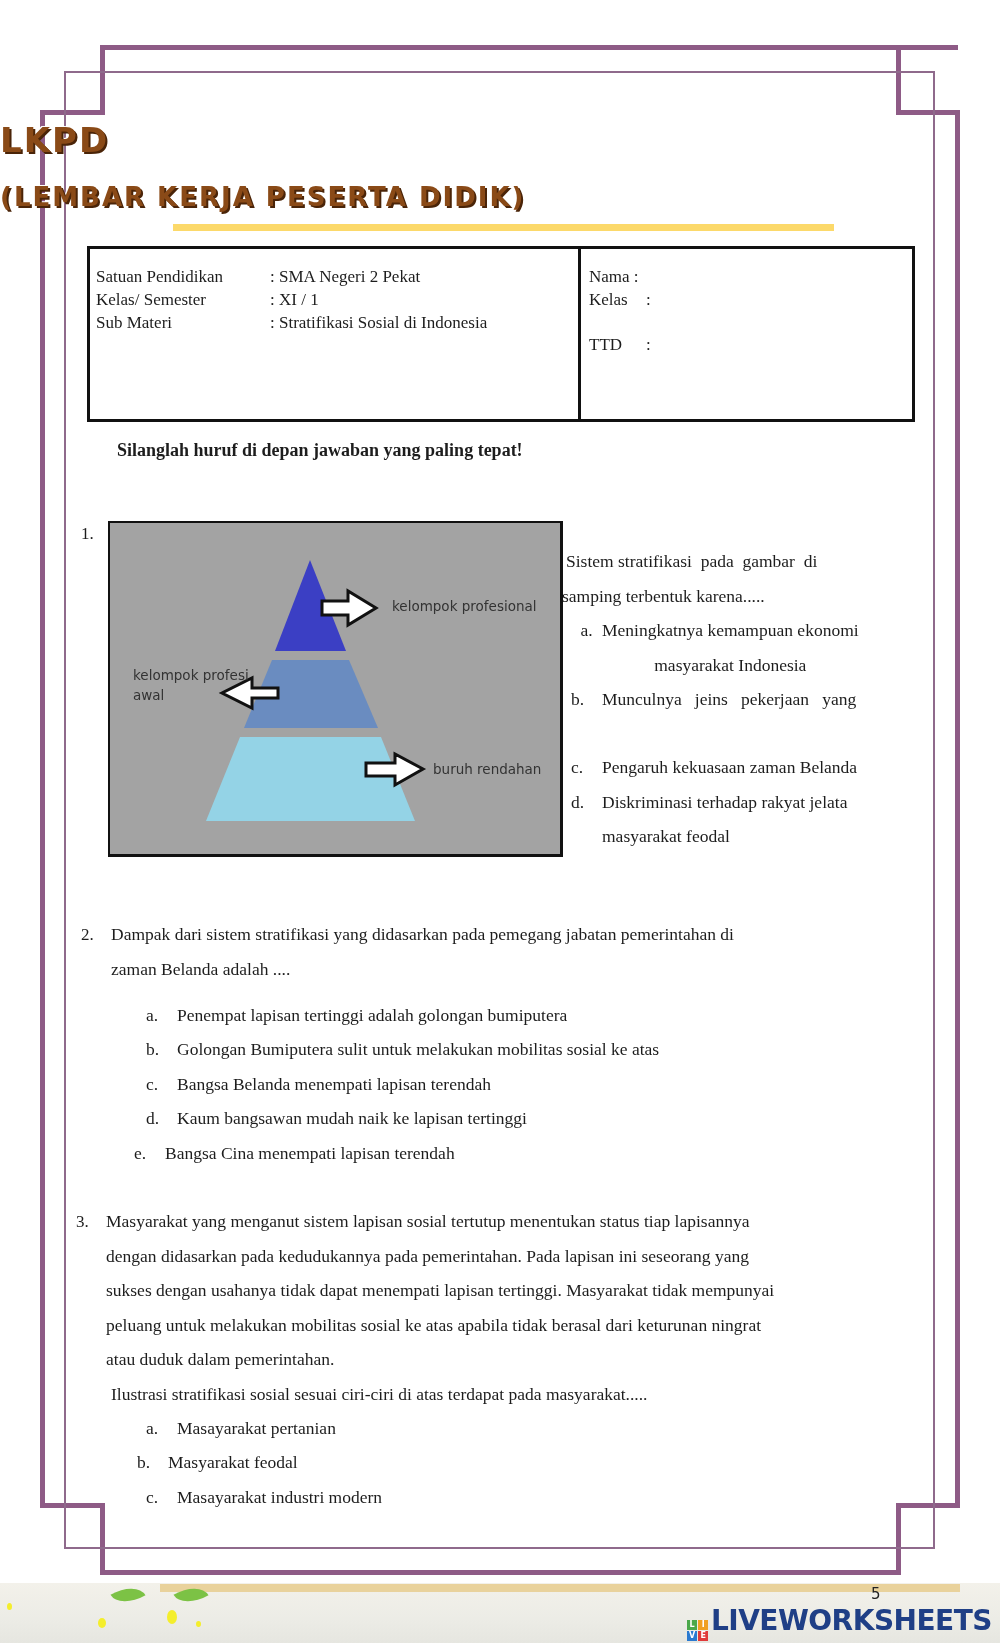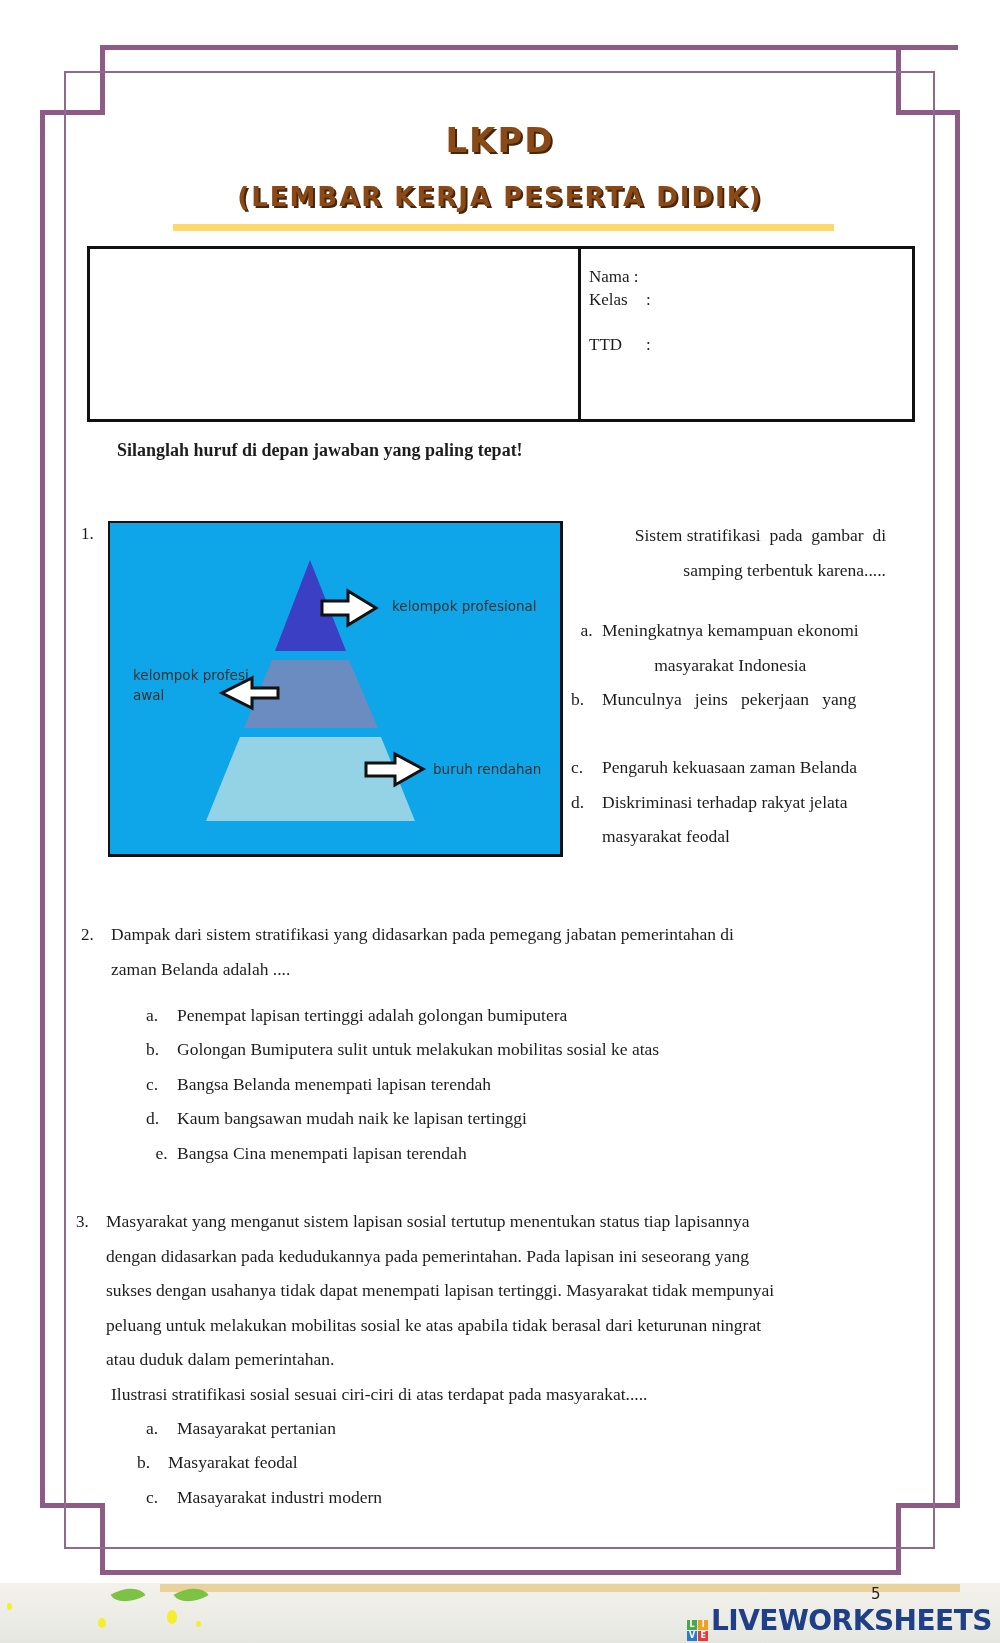--- a/index.html
+++ b/index.html
@@ -1,33 +1,33 @@
 <!DOCTYPE html>
 <html><head>
 <meta charset="utf-8">
 <style>
   html,body{margin:0;padding:0;}
   body{width:1000px;height:1643px;position:relative;background:#ffffff;overflow:hidden;
        font-family:"DejaVu Serif","Liberation Serif",serif;color:#1d1d1d;}
   .frame-line{position:absolute;background:#8e5b86;}
   .thin{background:#8f6a8c;}
-  .title{position:absolute;left:0;width:1000px;text-align:center;font-family:"DejaVu Sans","Liberation Sans",sans-serif;
+  .title{position:absolute;left:0;width:1000px;font-family:"DejaVu Sans","Liberation Sans",sans-serif;
          font-weight:bold;color:#8a4a17;letter-spacing:2px;text-shadow:2px 2px 0 #4a2408, -1px -1px 0 #fff;}
   .title1{top:120px;font-size:34px;}
   .title2{top:182px;font-size:26px;}
   .ybar{position:absolute;left:173px;top:224px;width:661px;height:7px;background:#fcd96a;}
   .info{position:absolute;left:87px;top:246px;width:822px;height:170px;border:3px solid #111;}
   .info-div{position:absolute;left:488px;top:0;width:3px;height:170px;background:#111;}
   .info-txt{position:absolute;font-size:17px;line-height:23px;font-family:"Liberation Serif","DejaVu Serif",serif;}
   .instr{position:absolute;left:117px;top:440px;font-size:18px;font-weight:bold;font-family:"Liberation Serif",serif;}
   .qnum{position:absolute;font-size:17px;font-family:"Liberation Serif",serif;}
   .qtxt{position:absolute;font-size:17.5px;line-height:34.5px;font-family:"Liberation Serif",serif;}
   .opt{position:absolute;font-size:17.5px;font-family:"Liberation Serif",serif;white-space:nowrap;}
   .opt .l{display:inline-block;width:31px;}
-  .imgbox{position:absolute;left:108px;top:521px;width:450px;height:331px;border:2px solid #111;border-bottom-width:3px;border-right-width:3px;background:#0ea5e9;}
+  .imgbox{position:absolute;left:108px;top:521px;width:450px;height:331px;border:2px solid #111;border-bottom-width:3px;border-right-width:3px;background:#a3a3a3;}
   .footer{position:absolute;left:0;top:1583px;width:1000px;height:60px;
           background:linear-gradient(180deg,#f3f1ea 0%,#ecece6 60%,#e6e6e0 100%);}
   .gold{position:absolute;left:160px;top:1584px;width:800px;height:8px;background:#e6c47a;opacity:.7;}
   .leaf{position:absolute;width:30px;height:18px;background:#7cc245;border-radius:0 100% 0 100%;transform:rotate(-30deg);}
   .dot{position:absolute;width:8px;height:10px;border-radius:50%;background:#f4ee2c;}
   .lw{position:absolute;right:8px;top:1604px;font-family:"DejaVu Sans","Liberation Sans",sans-serif;font-weight:bold;
       font-size:28px;color:#1f3f86;letter-spacing:-0.5px;}
   .lwlogo{display:inline-grid;grid-template-columns:10px 10px;grid-template-rows:10px 10px;gap:1px;vertical-align:3px;margin-right:3px;}
   .lwlogo span{font-size:8px;color:#fff;text-align:center;line-height:10px;}
   .pg{position:absolute;left:871px;top:1585px;font-size:15px;font-family:"DejaVu Sans",sans-serif;color:#222;}
@@ -58,20 +58,25 @@
   <div class="frame-line thin" style="left:64px;top:71px;width:2px;height:1478px;"></div>
   <div class="frame-line thin" style="left:933px;top:71px;width:2px;height:1478px;"></div>
 </div>
 
 <div class="title title1">LKPD</div>
 <div class="title title2">(LEMBAR KERJA PESERTA DIDIK)</div>
 <div class="ybar"></div>
 
 <div class="info">
   <div class="info-div"></div>
+  <div class="info-txt" style="left:6px;top:16px;">
+    <div><span style="display:inline-block;width:174px;">Satuan Pendidikan</span><span>: SMA Negeri 2 Pekat</span></div>
+    <div><span style="display:inline-block;width:174px;">Kelas/ Semester</span><span>: XI / 1</span></div>
+    <div><span style="display:inline-block;width:174px;">Sub Materi</span><span>: Stratifikasi Sosial di Indonesia</span></div>
+  </div>
   <div class="info-txt" style="left:499px;top:16px;">
     <div><span>Nama :</span></div>
     <div><span style="display:inline-block;width:57px;">Kelas</span><span>:</span></div>
     <div style="height:22px;"></div>
     <div><span style="display:inline-block;width:57px;">TTD</span><span>:</span></div>
   </div>
 </div>
 
 <div class="instr">Silanglah huruf di depan jawaban yang paling tepat!</div>
 
@@ -89,21 +94,21 @@
     <polygon points="256,240 285,240 285,231 313,246 285,262 285,253 256,253" fill="#fff" stroke="#111" stroke-width="3"></polygon>
   </svg>
   <div class="diag-label" style="left:282px;top:75px;">kelompok profesional</div>
   <div class="diag-label" style="left:23px;top:142px;line-height:20px;">
     <div>kelompok profesi</div>
     <div>awal</div>
   </div>
   <div class="diag-label" style="left:323px;top:238px;">buruh rendahan</div>
 </div>
 
-<div class="qtxt" style="left:566px;top:518px;width:320px;text-align:right;">
+<div class="qtxt" style="left:566px;top:544px;width:320px;">
   <div style="white-space:pre;">Sistem stratifikasi  pada  gambar  di</div>
   <div style="margin-left:-4px;">samping terbentuk karena.....</div>
 </div>
 
 <div>
   <div class="opt" style="left:571px;top:613px;line-height:34.5px;text-align:center;">
     <div><span class="l">a.</span><span style="white-space:pre;">Meningkatnya kemampuan ekonomi</span></div>
     <div style="padding-left:31px;">masyarakat Indonesia</div>
   </div>
   <div class="opt" style="left:571px;top:682px;line-height:34.5px;">
@@ -123,21 +128,21 @@
 <div class="qnum" style="left:81px;top:925px;">2.</div>
 <div class="qtxt" style="left:111px;top:917px;">
   <div>Dampak dari sistem stratifikasi yang didasarkan pada pemegang jabatan pemerintahan di</div>
   <div>zaman Belanda adalah ....</div>
 </div>
 <div>
   <div class="opt" style="left:146px;top:1005px;"><span class="l">a.</span><span>Penempat lapisan tertinggi adalah golongan bumiputera</span></div>
   <div class="opt" style="left:146px;top:1039px;"><span class="l">b.</span><span>Golongan Bumiputera sulit untuk melakukan mobilitas sosial ke atas</span></div>
   <div class="opt" style="left:146px;top:1074px;"><span class="l">c.</span><span>Bangsa Belanda menempati lapisan terendah</span></div>
   <div class="opt" style="left:146px;top:1108px;"><span class="l">d.</span><span>Kaum bangsawan mudah naik ke lapisan tertinggi</span></div>
-  <div class="opt" style="left:146px;top:1143px;text-align:center;"><span class="l">e.</span><span>Bangsa Cina menempati lapisan terendah</span></div>
+  <div class="opt" style="left:134px;top:1143px;"><span class="l">e.</span><span>Bangsa Cina menempati lapisan terendah</span></div>
 </div>
 
 <div class="qnum" style="left:76px;top:1212px;">3.</div>
 <div class="qtxt" style="left:106px;top:1204px;">
   <div>Masyarakat yang menganut sistem lapisan sosial tertutup menentukan status tiap lapisannya</div>
   <div>dengan didasarkan pada kedudukannya pada pemerintahan. Pada lapisan ini seseorang yang</div>
   <div>sukses dengan usahanya tidak dapat menempati lapisan tertinggi. Masyarakat tidak mempunyai</div>
   <div>peluang untuk melakukan mobilitas sosial ke atas apabila tidak berasal dari keturunan ningrat</div>
   <div>atau duduk dalam pemerintahan.</div>
 </div>

